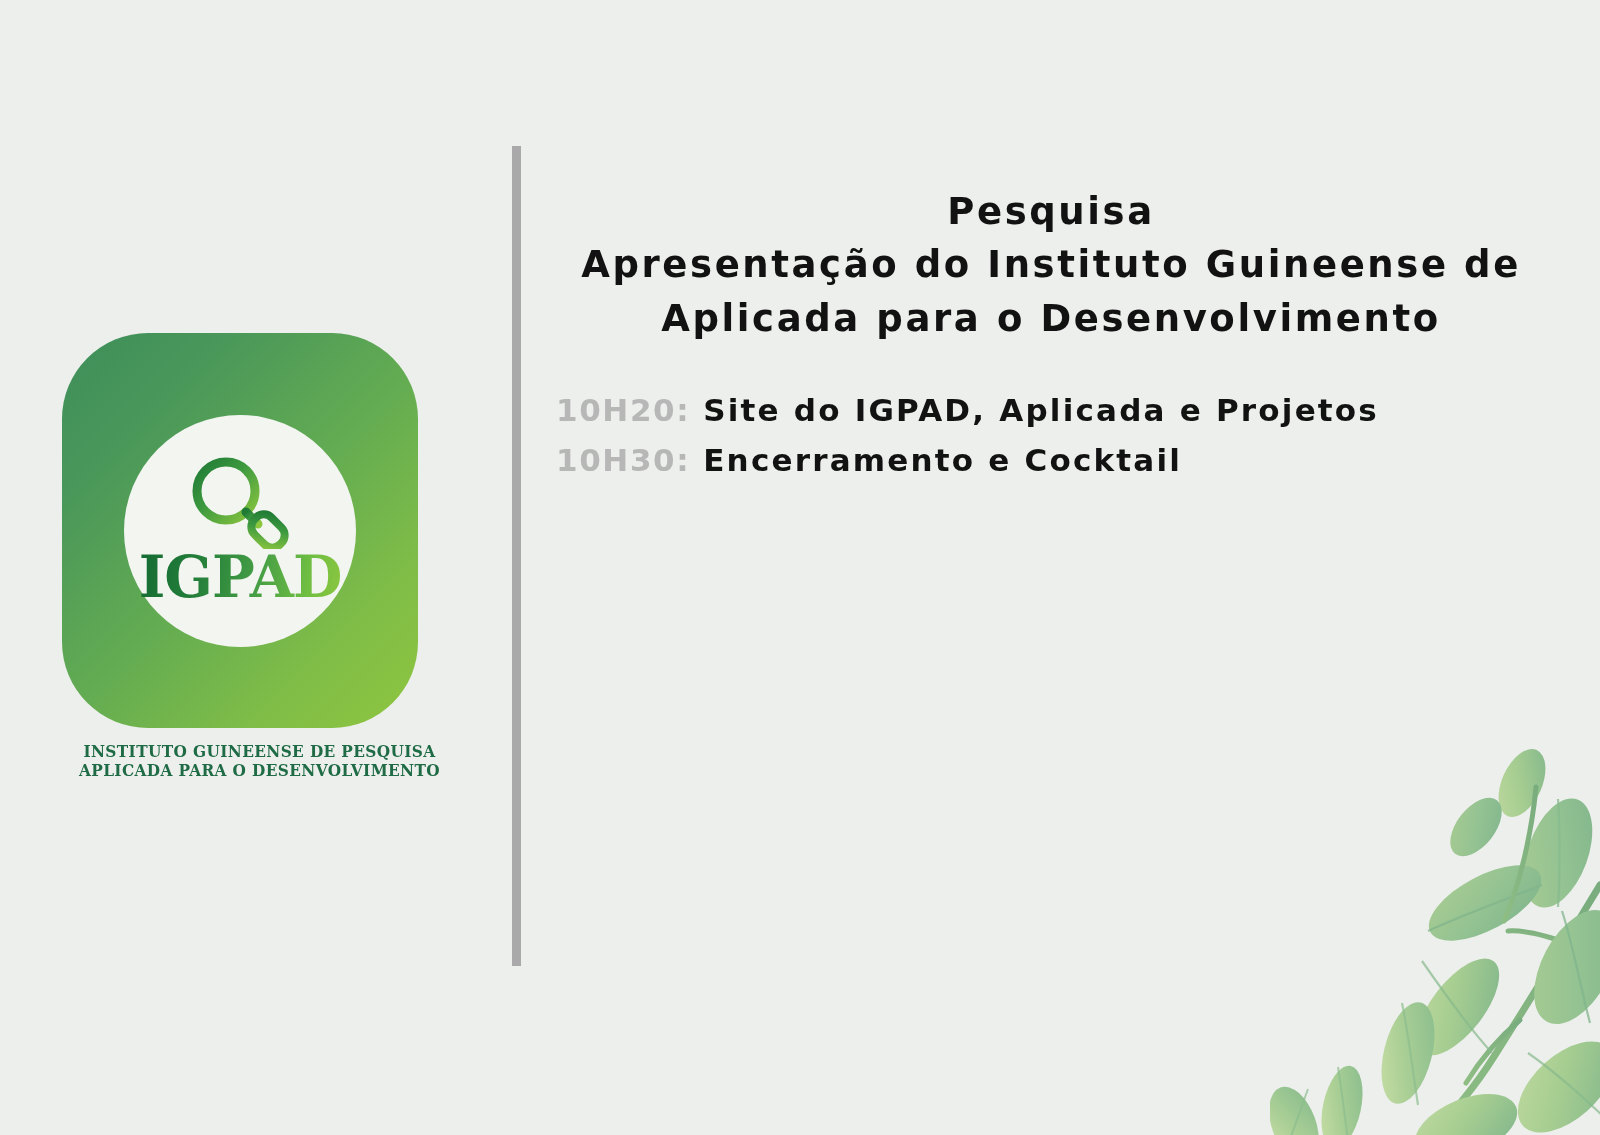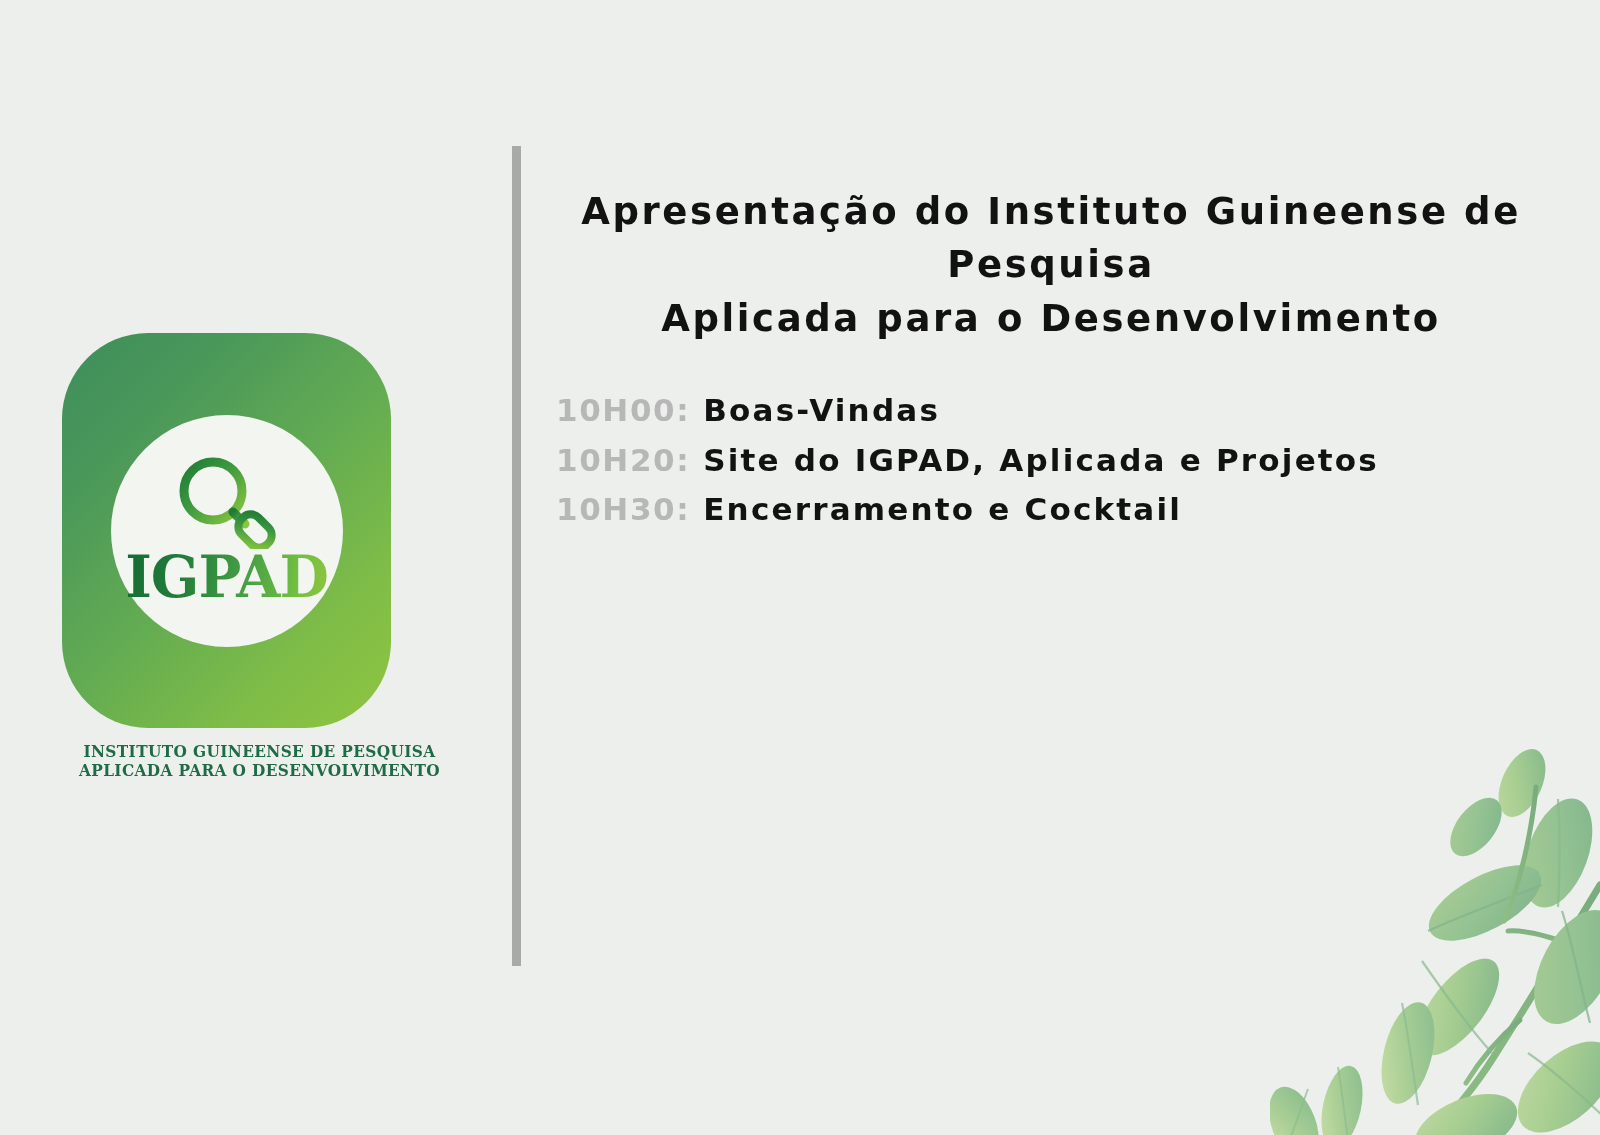--- a/index.html
+++ b/index.html
@@ -46,21 +46,21 @@
 
   
   #logo-block {
     position: absolute;
     left: 62px;
     top: 333px;
     width: 400px;
   }
   #logo-tile {
     position: relative;
-    width: 329px;
+    width: 356px;
     height: 395px;
     border-radius: 86px;
     background: linear-gradient(135deg, #3E8E5A 0%, #49975A 22%, #64AC52 52%, #7EBC48 76%, #8FC63F 100%);
   }
   #logo-circle {
     position: absolute;
     left: 50%;
     top: 50%;
     transform: translate(-50%, -50%);
     width: 232px;
@@ -193,30 +193,26 @@
     </div>
     <div id="logo-caption">
       <div>INSTITUTO GUINEENSE DE PESQUISA</div>
       <div>APLICADA PARA O DESENVOLVIMENTO</div>
     </div>
   </div>
 
   <div id="content">
 
     <div id="headline">
+      <span class="hl-line">Pesquisa</span>
       <span class="hl-line">Apresentação do Instituto Guineense de</span>
-      <span class="hl-line">Pesquisa</span>
       <span class="hl-line second">Aplicada para o Desenvolvimento</span>
     </div>
 
     <div id="schedule">
-      <div class="sched-item">
-        <span class="sched-time">10H00:</span>
-        <span class="sched-desc">Boas-Vindas</span>
-      </div>
       <div class="sched-item">
         <span class="sched-time">10H20:</span>
         <span class="sched-desc">Site do IGPAD, Aplicada  e Projetos</span>
       </div>
       <div class="sched-item">
         <span class="sched-time">10H30:</span>
         <span class="sched-desc">Encerramento e Cocktail</span>
       </div>
     </div>
 

